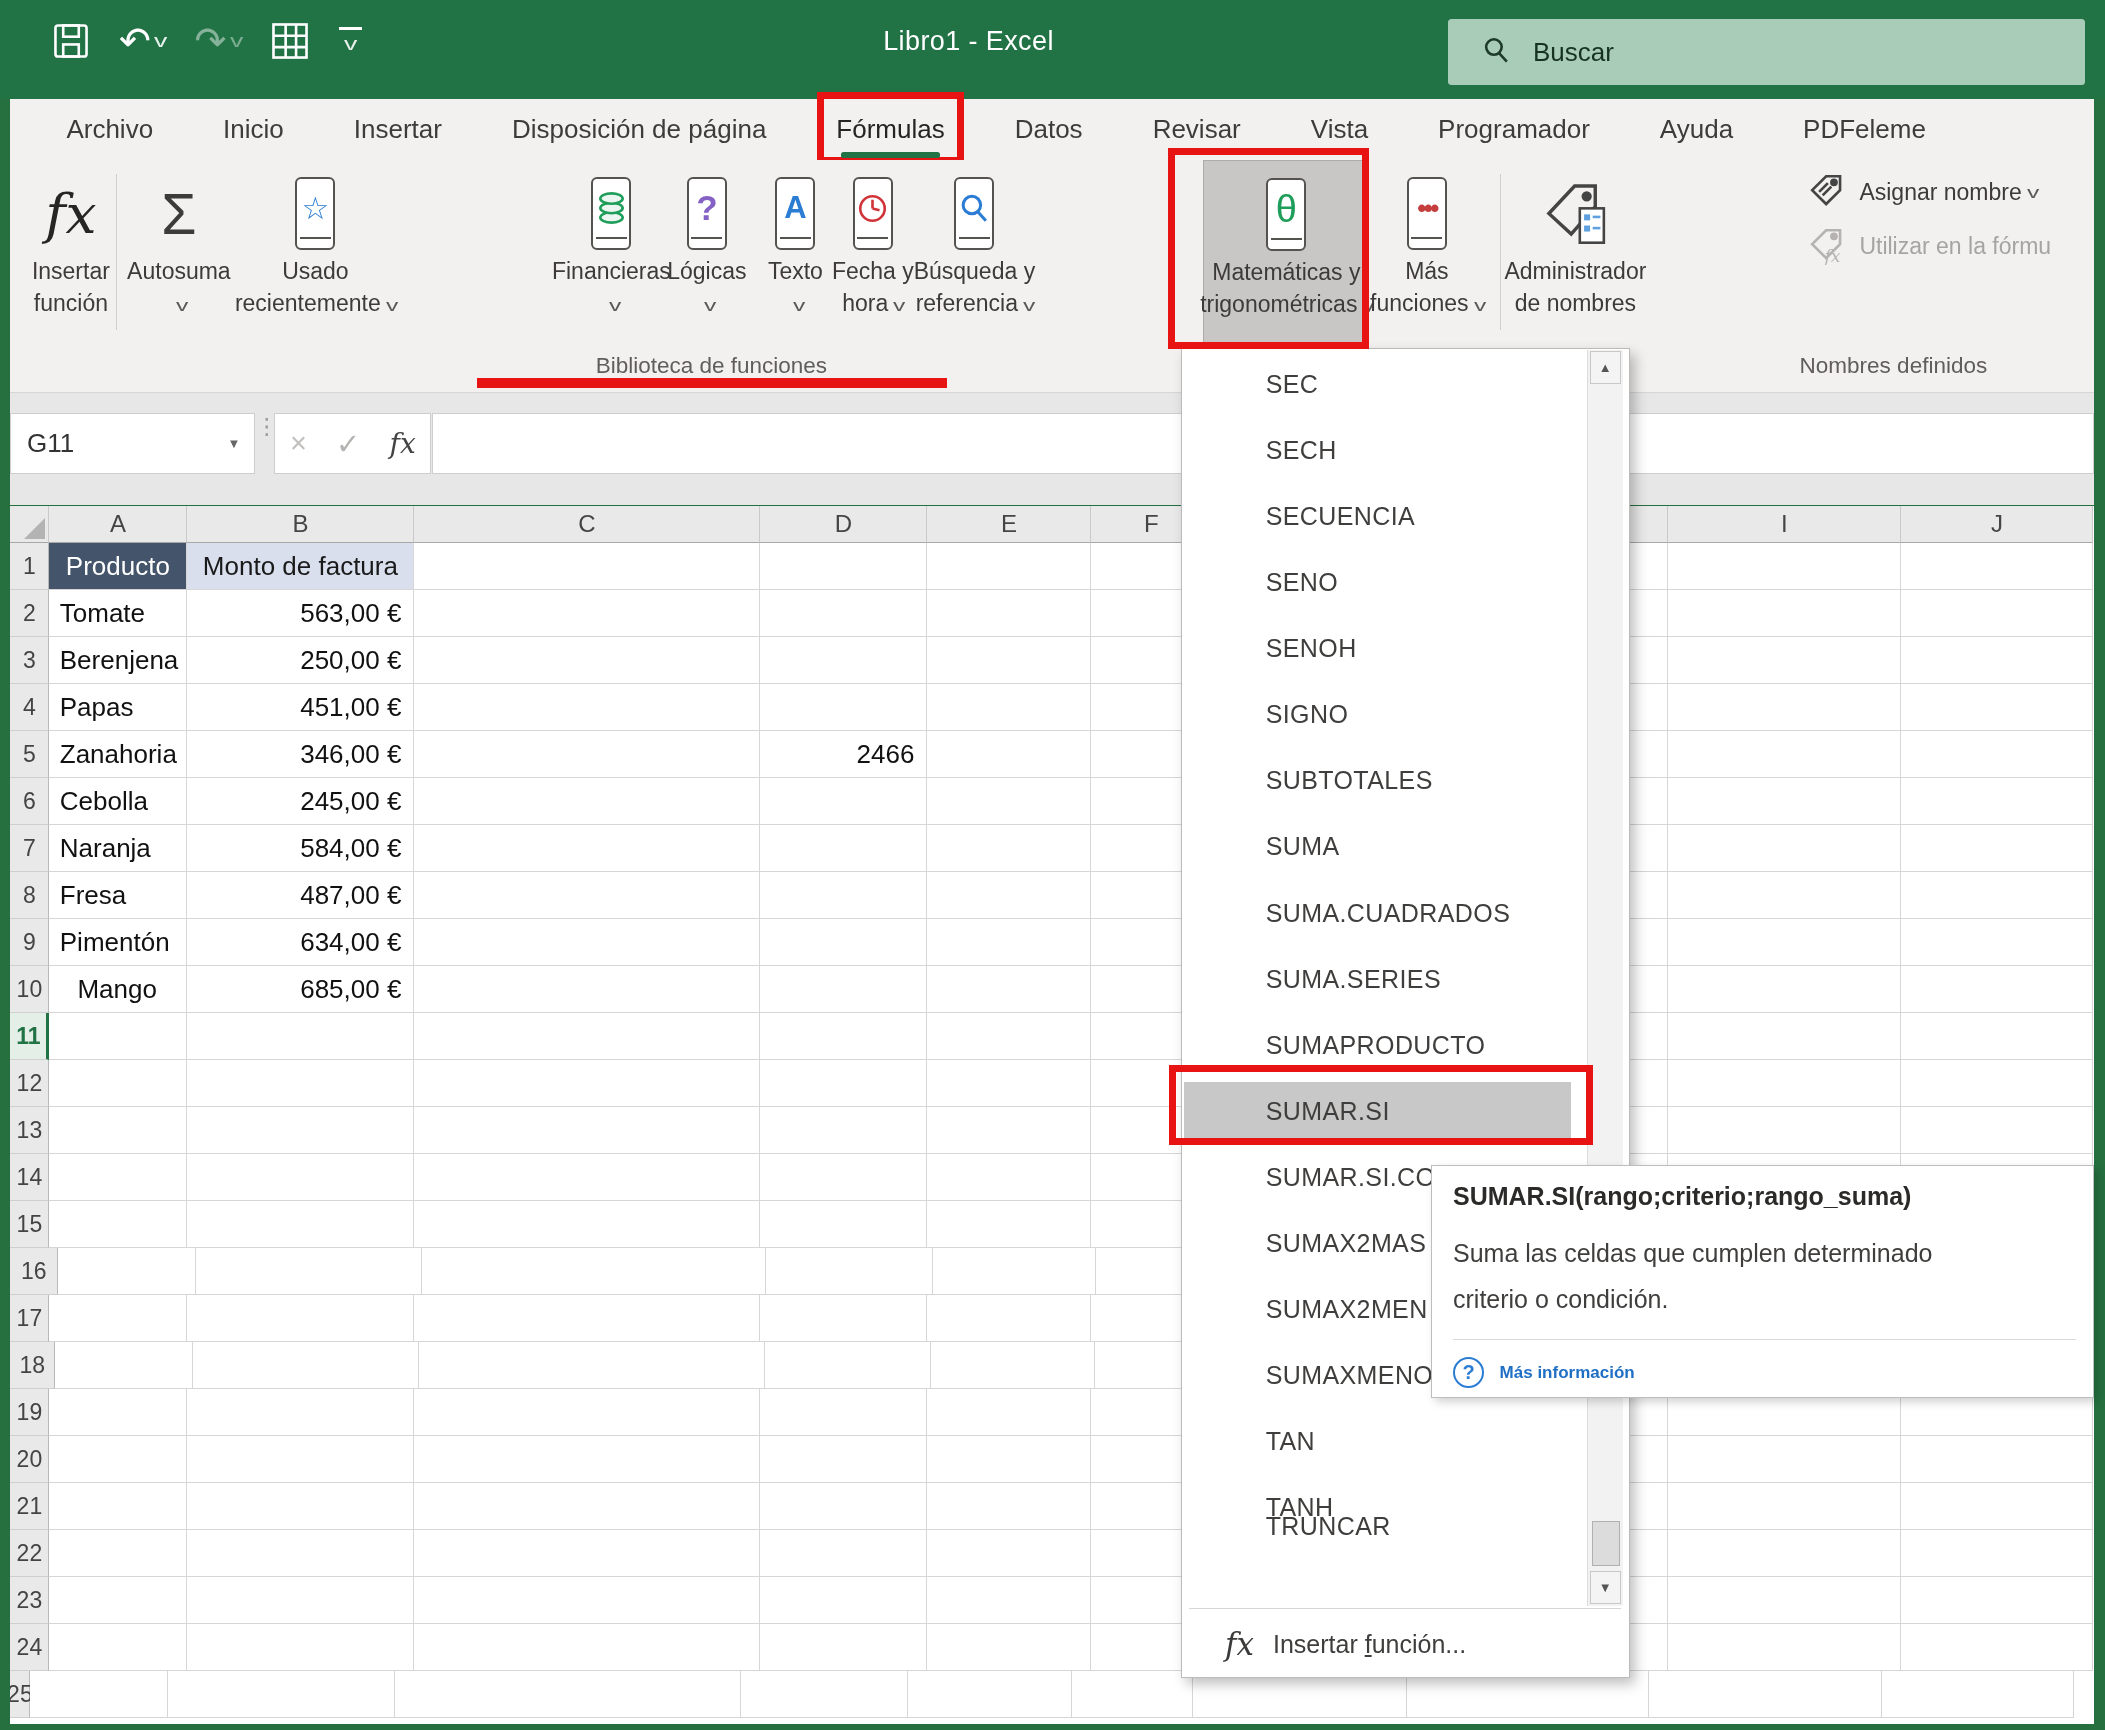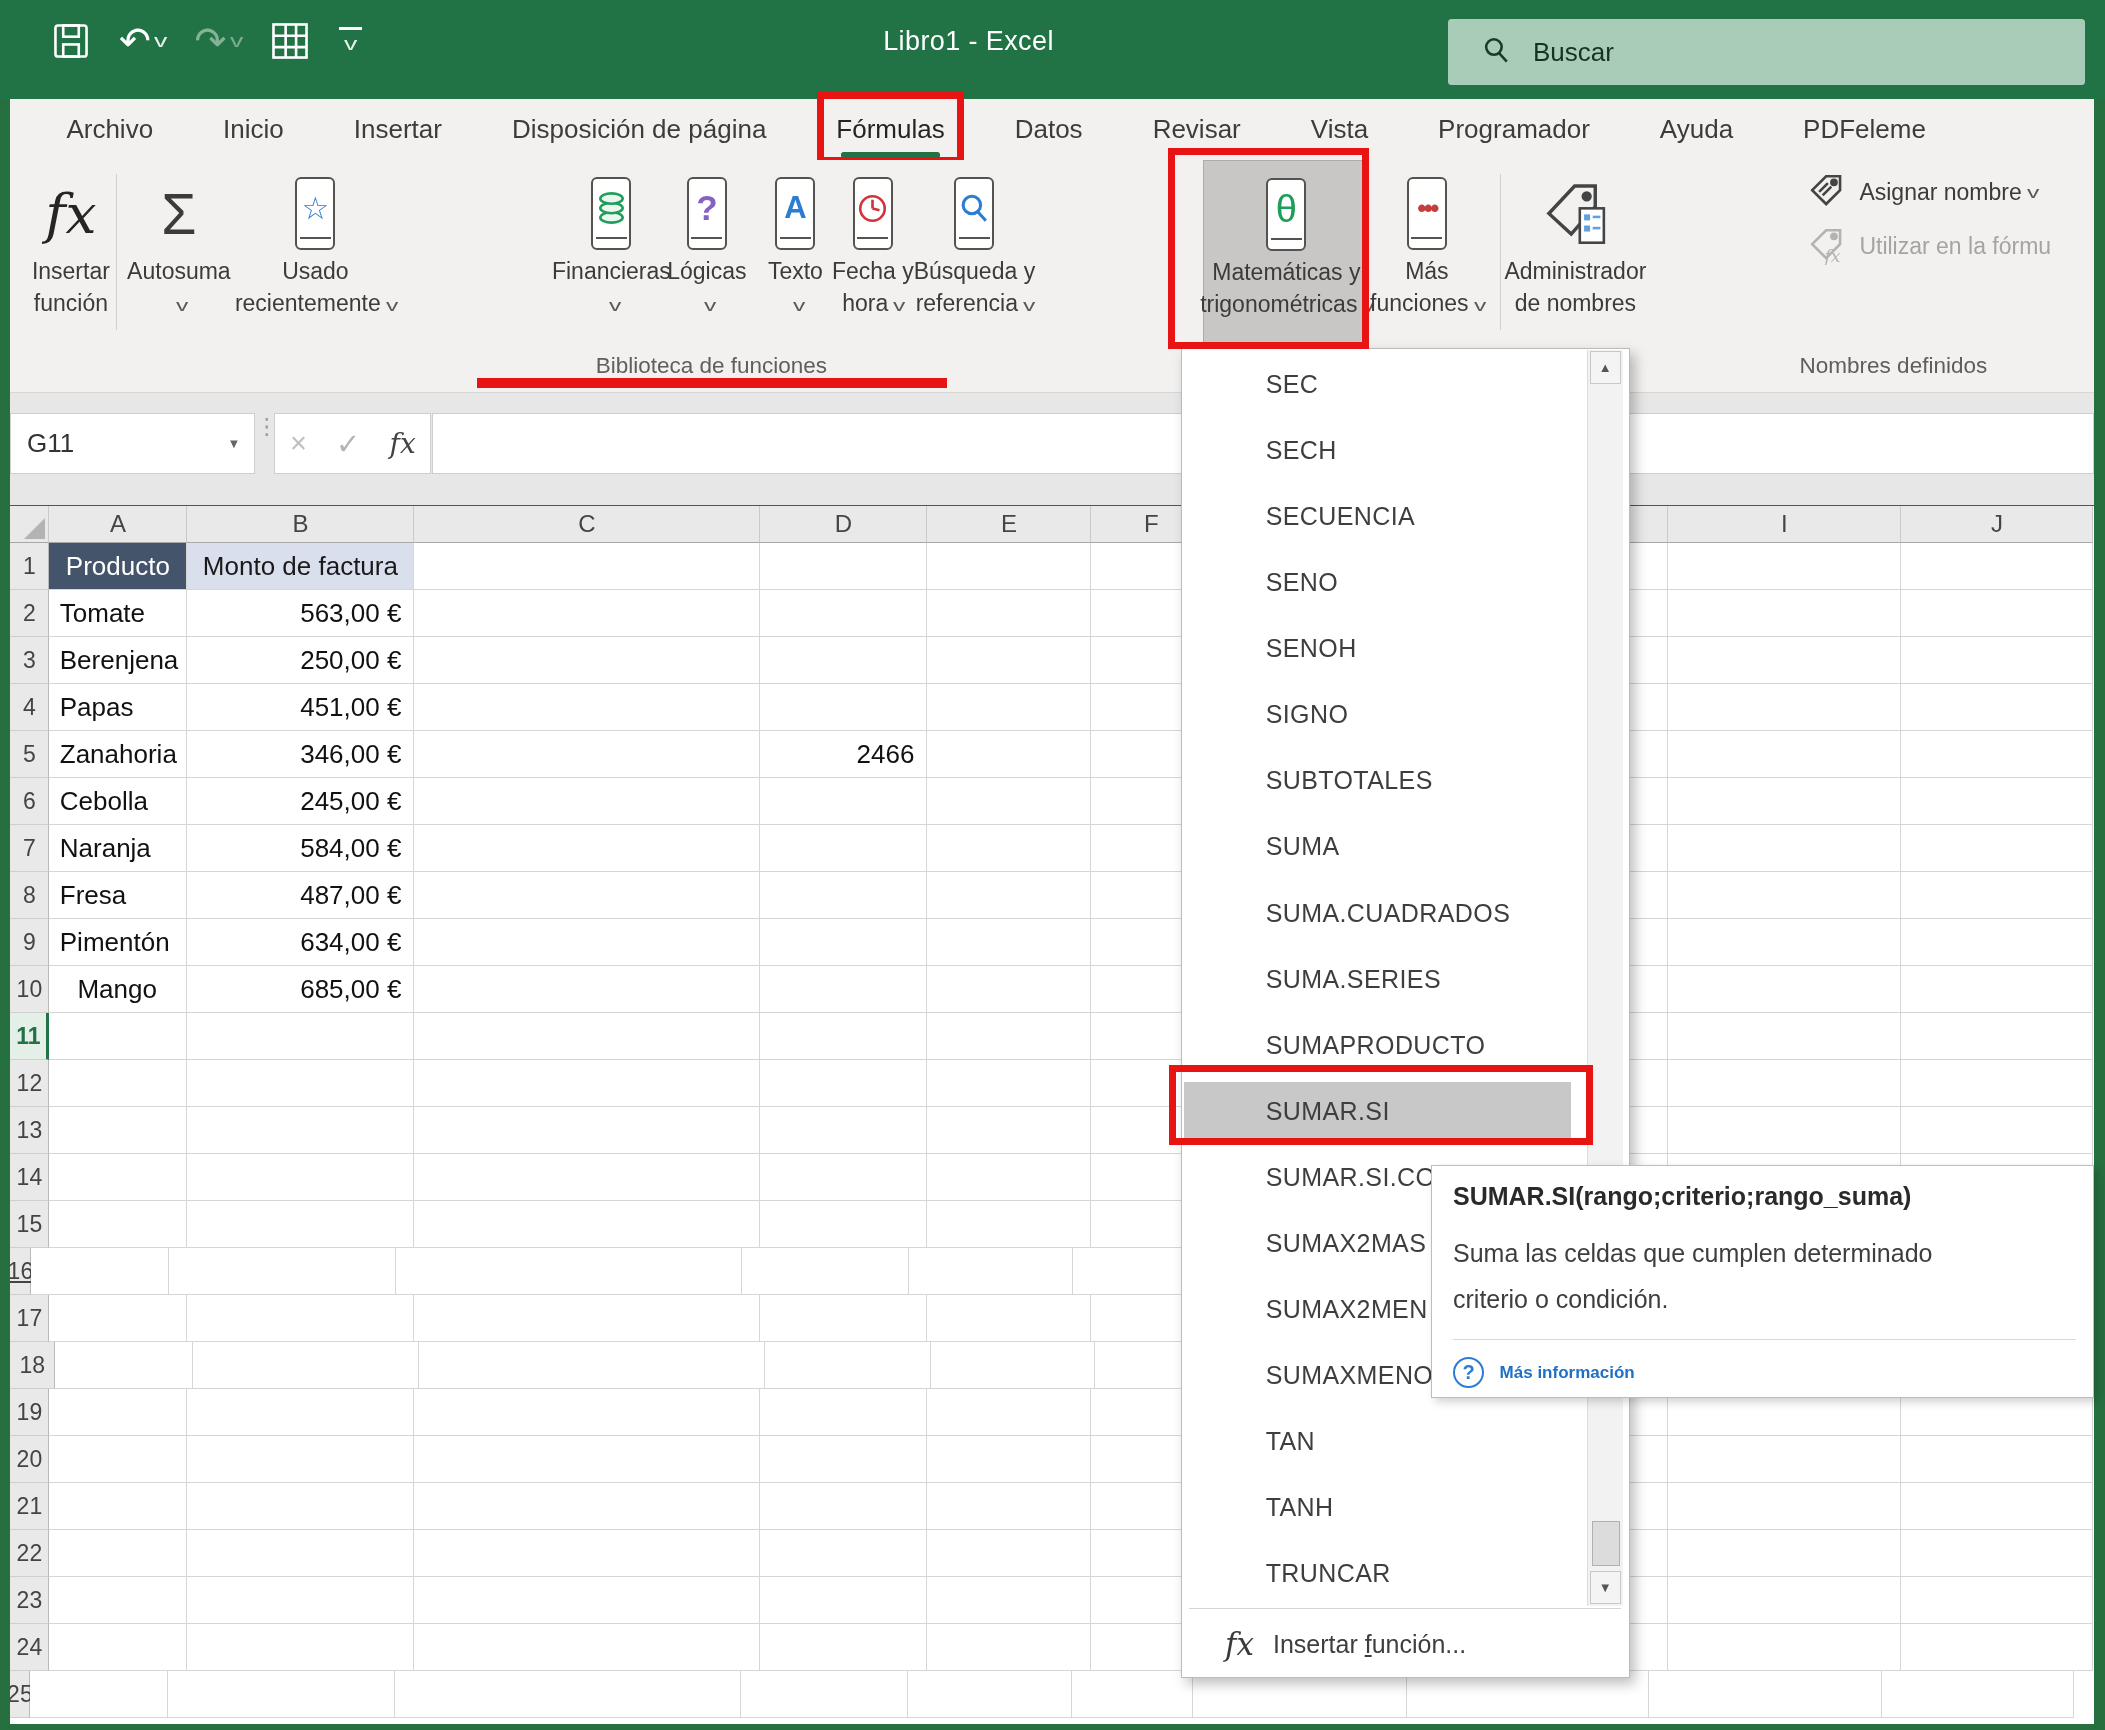--- a/index.html
+++ b/index.html
@@ -549,21 +549,21 @@
         <div class="cell" style="width: 346px;"></div>
         <div class="cell" style="width: 167px;"></div>
         <div class="cell" style="width: 164px;"></div>
         <div class="cell" style="width: 121px;"></div>
         <div class="cell" style="width: 214px;"></div>
         <div class="cell" style="width: 242px;"></div>
         <div class="cell" style="width: 233px;"></div>
         <div class="cell" style="width: 192px;"></div>
       </div>
       <div class="grid-row">
-        <div class="rownum" style="width: 21px; text-decoration: underline;">16</div>
+        <div class="rownum" style="width: 48px;">16</div>
         <div class="cell" style="width: 138px;"></div>
         <div class="cell" style="width: 227px;"></div>
         <div class="cell" style="width: 346px;"></div>
         <div class="cell" style="width: 167px;"></div>
         <div class="cell" style="width: 164px;"></div>
         <div class="cell" style="width: 121px;"></div>
         <div class="cell" style="width: 214px;"></div>
         <div class="cell" style="width: 242px;"></div>
         <div class="cell" style="width: 233px;"></div>
         <div class="cell" style="width: 192px;"></div>
@@ -709,21 +709,21 @@
       <div class="mitem" style="top: 535px;">SUMA.CUADRADOS</div>
       <div class="mitem" style="top: 601px;">SUMA.SERIES</div>
       <div class="mitem" style="top: 667px;">SUMAPRODUCTO</div>
       <div class="mitem hl" style="top: 733px;">SUMAR.SI</div>
       <div class="mitem" style="top: 799px;">SUMAR.SI.CO</div>
       <div class="mitem" style="top: 865px;">SUMAX2MAS</div>
       <div class="mitem" style="top: 931px;">SUMAX2MEN</div>
       <div class="mitem" style="top: 997px;">SUMAXMENO</div>
       <div class="mitem" style="top: 1063px;">TAN</div>
       <div class="mitem" style="top: 1129px;">TANH</div>
-      <div class="mitem" style="top: 1195px;">TRUNCAR</div>
+      <div class="mitem" style="top: 1148px;">TRUNCAR</div>
     </div>
 
   <div class="tooltip">
     <div class="tt-title">SUMAR.SI(rango;criterio;rango_suma)</div>
     <div class="tt-body">
       <div>Suma las celdas que cumplen determinado</div>
       <div>criterio o condición.</div>
     </div>
     <hr class="tt-hr">
     <div class="tt-link">

